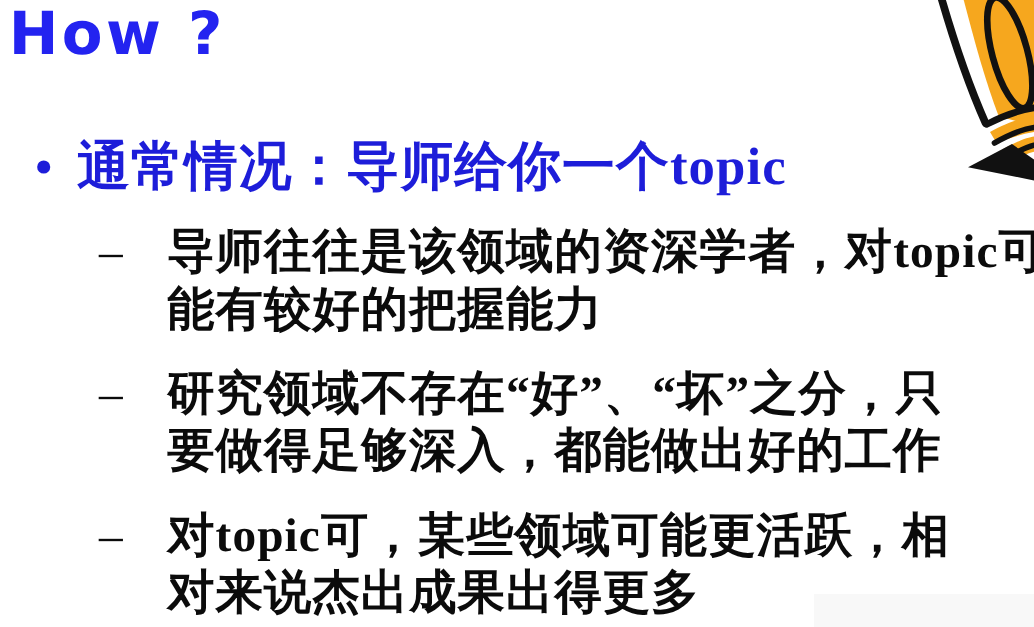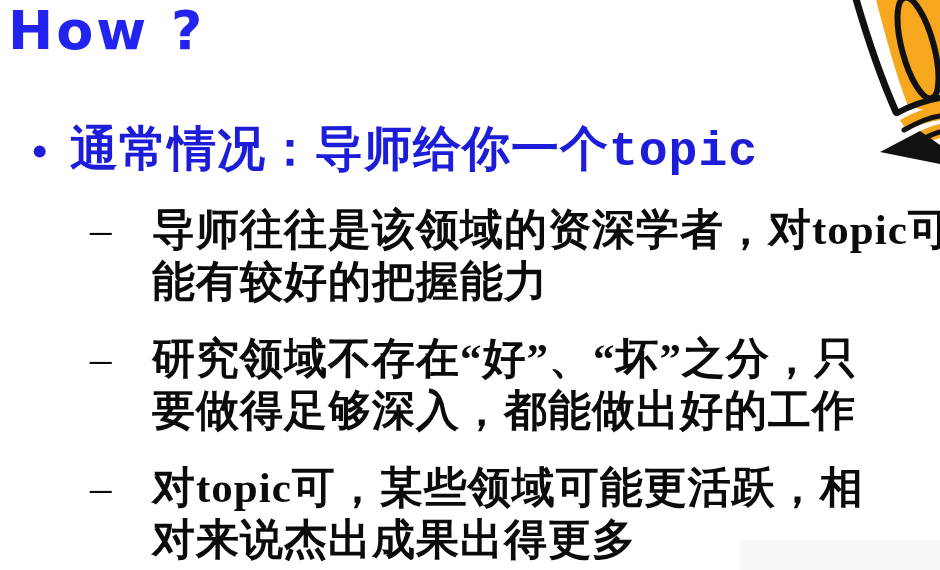--- a/index.html
+++ b/index.html
@@ -33,21 +33,20 @@
   }
   .mb-marker{
     width:38px;
     flex:none;
     font-size:44px;
     line-height:56px;
   }
   .mb-text{
     white-space:nowrap;
     letter-spacing:1px;
-    font-family:Liberation Mono, monospace;
   }
   .subs{
     position:absolute;
     left:90px;top:204px;
     width:840px;
   }
   .sub{
     display:flex;
     align-items:flex-start;
     margin-bottom:25px;

